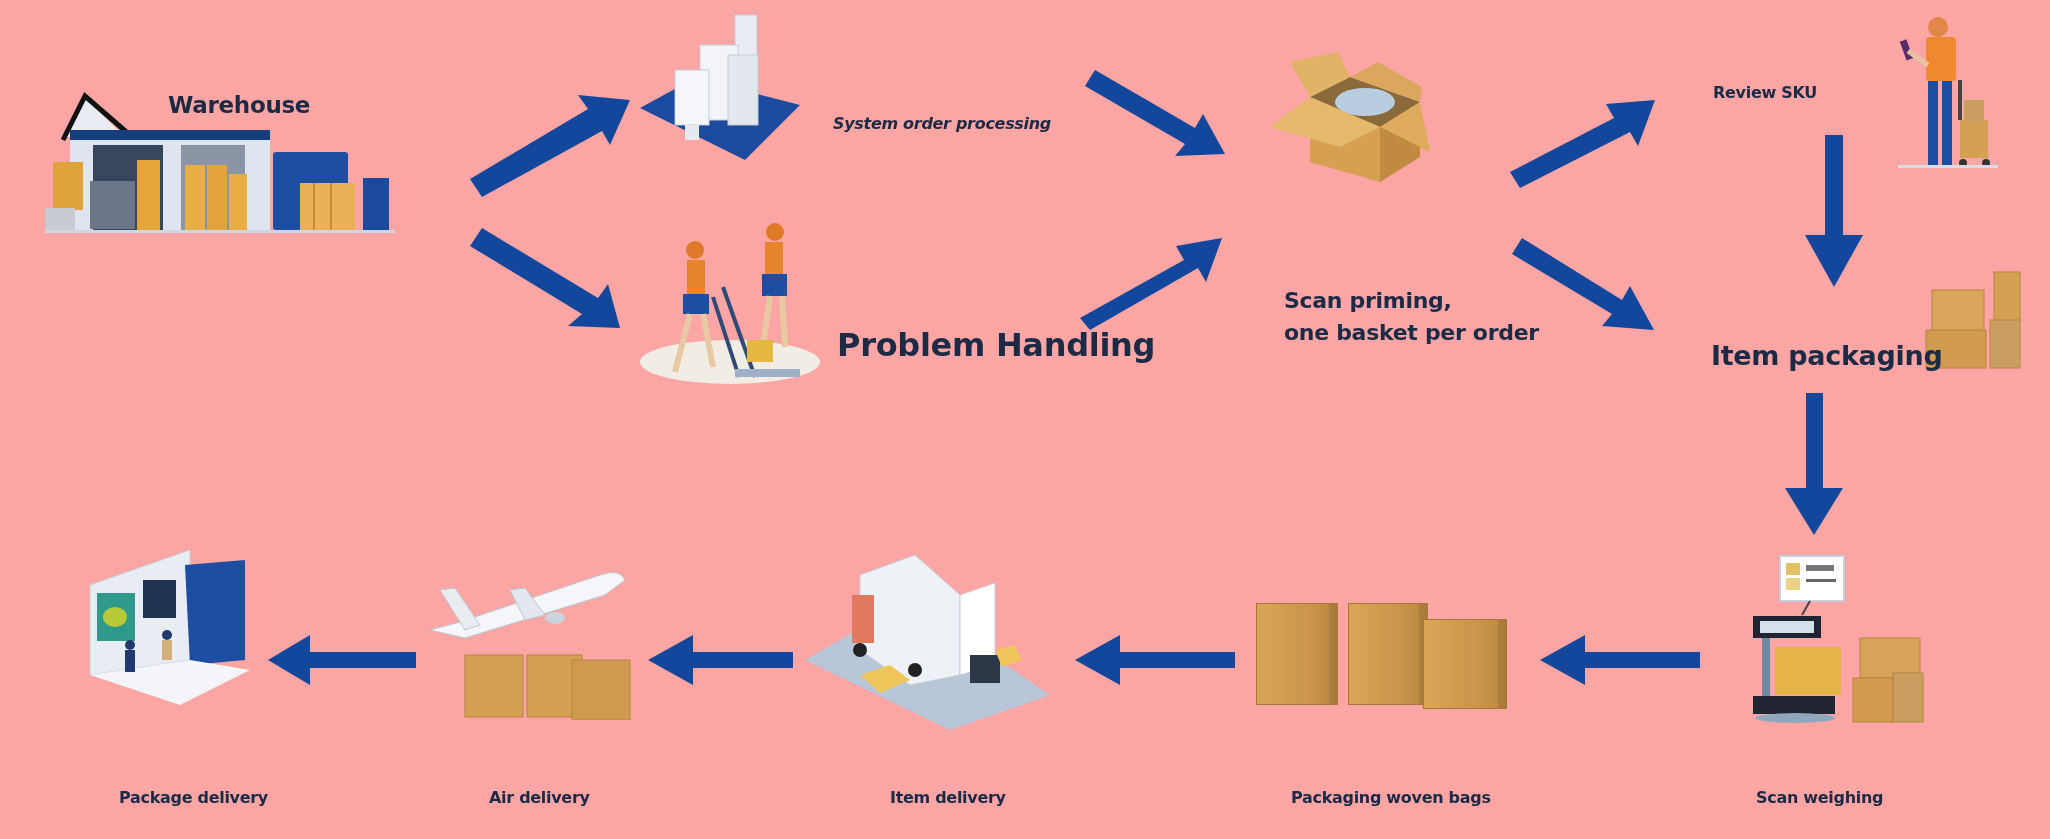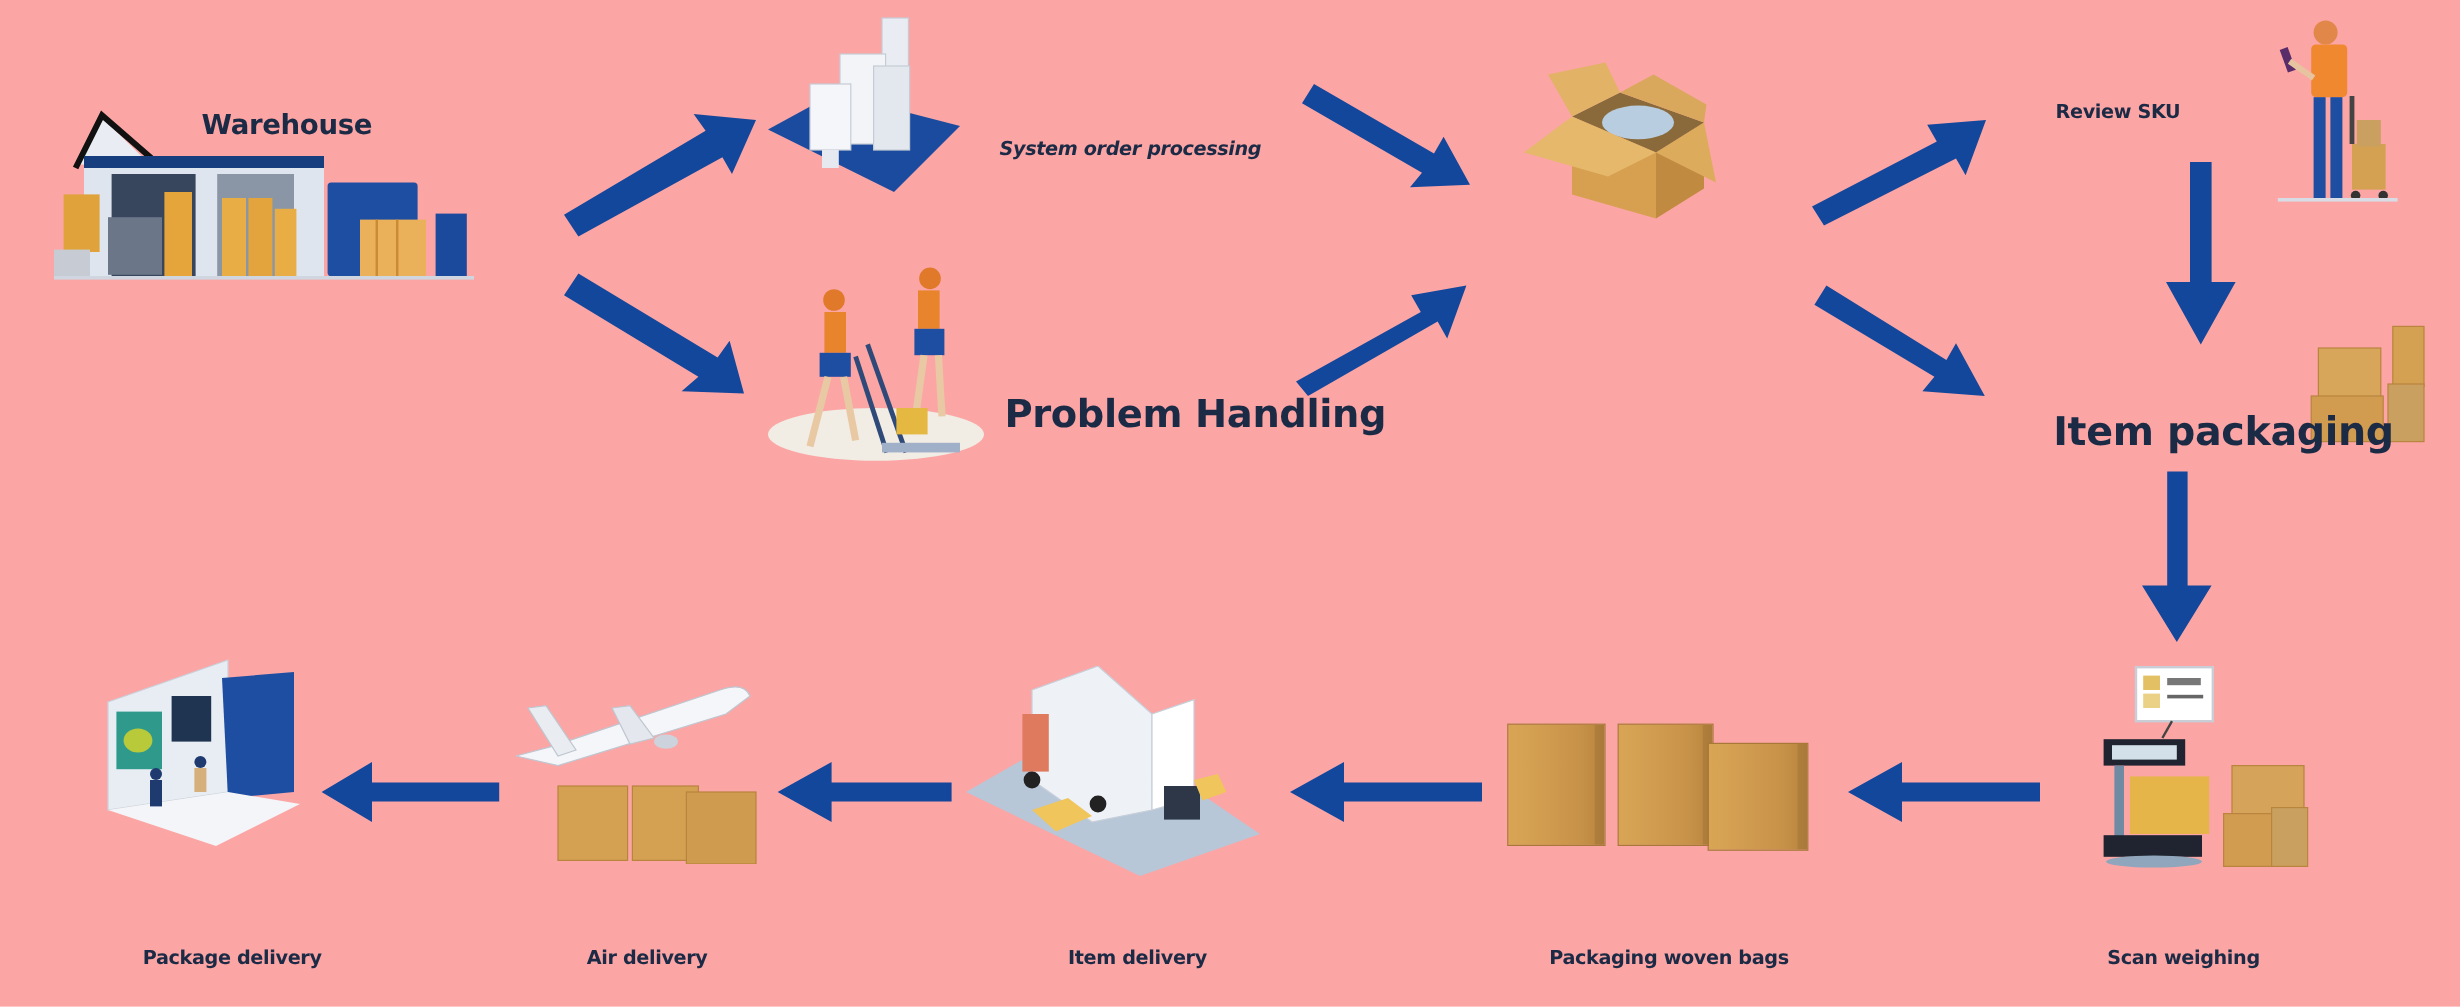--- a/index.html
+++ b/index.html
@@ -109,20 +109,24 @@
   <svg class="art" style="left:1270px;top:42px;" width="160" height="145" viewBox="0 0 160 145">
     <polygon points="40,55 110,85 110,140 40,120" fill="#d6a050"></polygon>
     <polygon points="110,85 150,60 150,115 110,140" fill="#c08b40"></polygon>
     <polygon points="40,55 80,35 150,60 110,85" fill="#8a6a3a"></polygon>
     <ellipse cx="95" cy="60" rx="30" ry="14" fill="#b9cde0"></ellipse>
     <polygon points="40,55 0,85 70,105 110,85" fill="#e6b86b"></polygon>
     <polygon points="110,85 150,60 160,110" fill="#dcab5c"></polygon>
     <polygon points="40,55 20,20 68,10 80,35" fill="#e2b266"></polygon>
     <polygon points="80,35 108,20 152,45 150,60" fill="#d9a85c"></polygon>
   </svg>
+  <div class="label lbl-sm" style="left:1284px;top:285px;">
+    <div>Scan priming,</div>
+    <div>one basket per order</div>
+  </div>
 
   <svg class="art" style="left:1898px;top:15px;" width="115" height="155" viewBox="0 0 115 155">
     <circle cx="40" cy="12" r="10" fill="#e2874a"></circle>
     <rect x="28" y="22" width="30" height="44" fill="#f08830" rx="4"></rect>
     <rect x="30" y="66" width="10" height="84" fill="#1e4ea1"></rect>
     <rect x="44" y="66" width="10" height="84" fill="#1e4ea1"></rect>
     <rect x="5" y="25" width="7" height="20" fill="#5a2d6a" transform="rotate(-20 8 35)"></rect>
     <line x1="10" y1="36" x2="30" y2="50" stroke="#e7c3a0" stroke-width="5"></line>
     <rect x="60" y="65" width="4" height="40" fill="#444"></rect>
     <rect x="62" y="105" width="28" height="38" fill="#d4a052"></rect>
@@ -132,21 +136,21 @@
     <rect x="0" y="150" width="100" height="3" fill="#d8dde5"></rect>
   </svg>
   <div class="label lbl-md" style="left:1713px;top:83px;">Review SKU</div>
 
   <svg class="art" style="left:1922px;top:270px;" width="105" height="100" viewBox="0 0 105 100">
     <rect x="10" y="20" width="52" height="42" fill="#d7a65b" stroke="#b8843e"></rect>
     <rect x="4" y="60" width="60" height="38" fill="#d19b50" stroke="#b8843e"></rect>
     <rect x="72" y="2" width="26" height="50" fill="#d4a052" stroke="#b8843e"></rect>
     <rect x="68" y="50" width="30" height="48" fill="#caa060" stroke="#b8843e"></rect>
   </svg>
-  <div class="label lbl-md" style="left:1711px;top:340px;font-size:33px;">Item packaging</div>
+  <div class="label lbl-md" style="left:1711px;top:340px;font-size:27px;">Item packaging</div>
 
   <svg class="art" style="left:1750px;top:553px;" width="180" height="175" viewBox="0 0 180 175">
     <rect x="30" y="3" width="64" height="45" fill="#ffffff" stroke="#c9ced6" stroke-width="2"></rect>
     <rect x="36" y="10" width="14" height="12" fill="#e3c064"></rect>
     <rect x="36" y="25" width="14" height="12" fill="#ead186"></rect>
     <rect x="56" y="12" width="28" height="6" fill="#777"></rect>
     <rect x="56" y="26" width="30" height="3" fill="#666"></rect>
     <line x1="60" y1="48" x2="52" y2="62" stroke="#444" stroke-width="2"></line>
     <rect x="3" y="63" width="68" height="22" fill="#1f2430"></rect>
     <rect x="10" y="68" width="54" height="12" fill="#d3e0ea"></rect>

